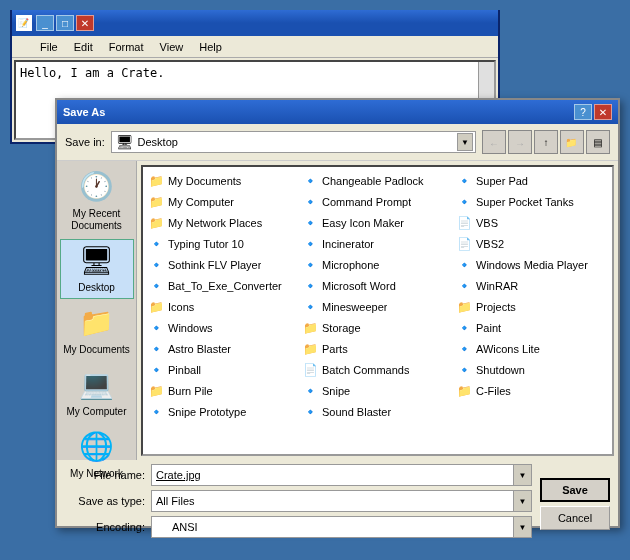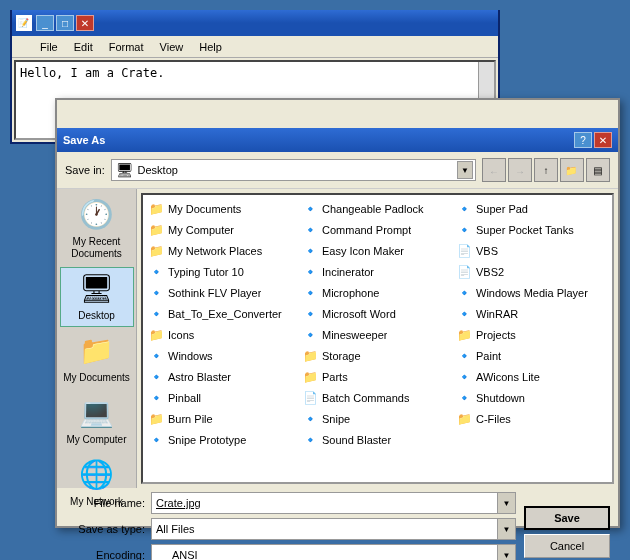--- a/index.html
+++ b/index.html
@@ -109,21 +109,20 @@
       border: 2px solid #888;
       box-shadow: 3px 3px 8px rgba(0,0,0,0.4);
     }
     .saveas-titlebar {
       background: linear-gradient(to bottom, #2e6cd4 0%, #1a50b0 100%);
       height: 24px;
       display: flex;
       align-items: center;
       padding: 0 6px;
       gap: 4px;
-      margin-top: 28px;
     }
     .saveas-title-text {
       color: white;
       font-weight: bold;
       font-size: 11px;
       flex: 1;
     }
     .saveas-title-buttons {
       display: flex;
       gap: 2px;
@@ -310,21 +309,21 @@
       height: 100%;
       background: #d0cdc0;
       border-left: 1px solid #999;
       display: flex;
       align-items: center;
       justify-content: center;
       font-size: 8px;
       cursor: pointer;
     }
     .saveas-btn {
-      width: 86px;
+      width: 70px;
       height: 24px;
       background: #d4d0c8;
       border: 1px solid #999;
       border-top: 1px solid #fff;
       border-left: 1px solid #fff;
       font-size: 11px;
       cursor: pointer;
       display: flex;
       align-items: center;
       justify-content: center;

